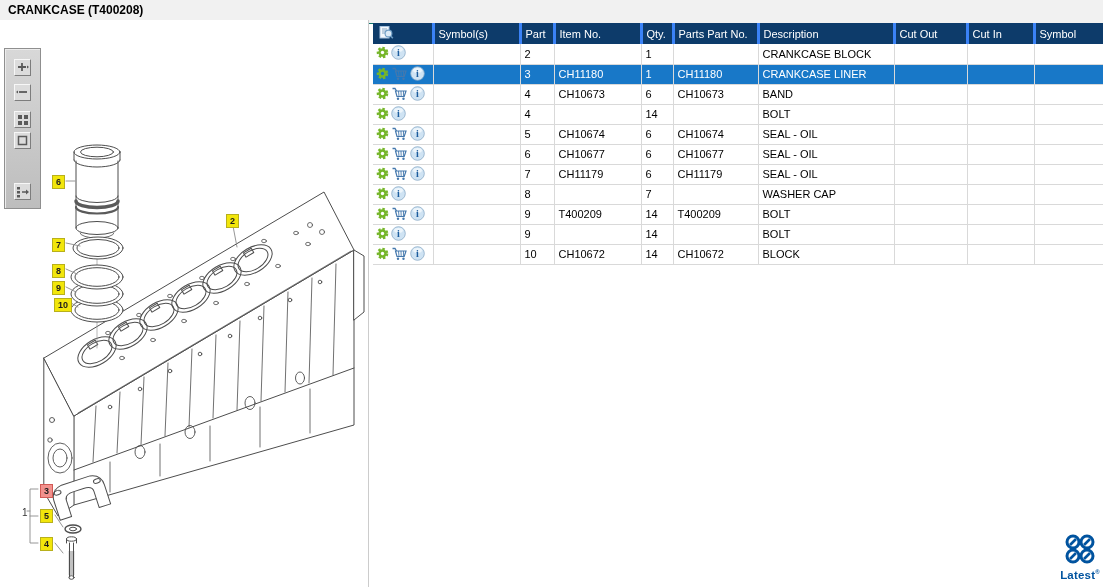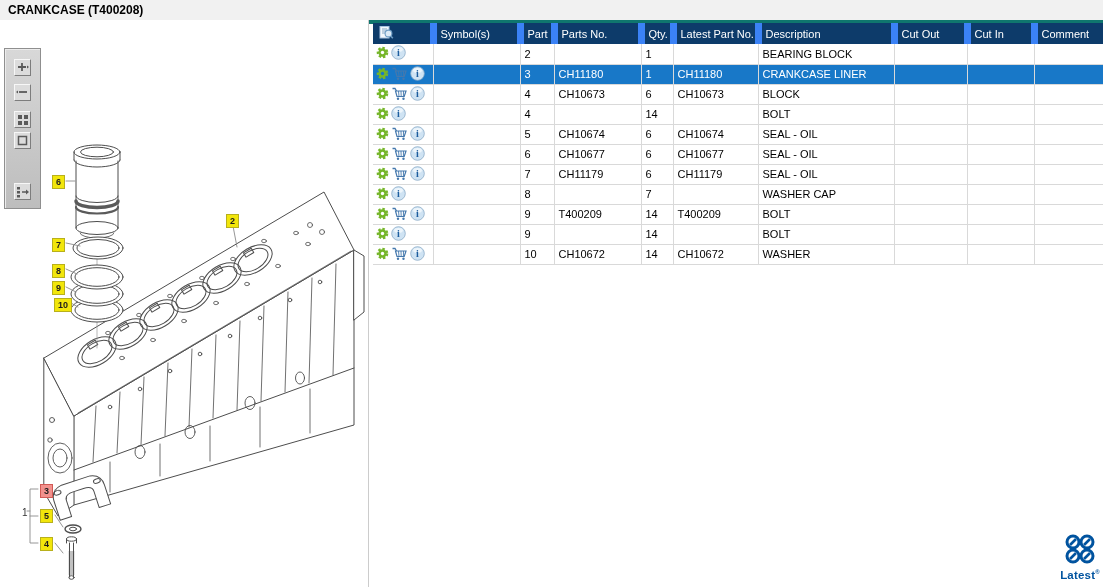--- a/index.html
+++ b/index.html
@@ -1,20 +1,20 @@
 <!DOCTYPE html>
 <html><head>
 <meta charset="utf-8">
 <style>
   * { margin:0; padding:0; box-sizing:border-box; }
   html,body { width:1103px; height:587px; background:#fff; overflow:hidden;
               font-family:"Liberation Sans", sans-serif; }
 
   .title-bar { position:absolute; left:0; top:0; width:1103px; height:24px;
-               background:#f1f1f1; border-bottom:4px solid #0f766e; }
+               background:#f1f1f1; border-bottom:1px solid #0f766e; }
   .title-bar span { position:absolute; left:8px; top:3px; font-size:12px; font-weight:bold; color:#000; }
 
   .pane-separator { position:absolute; left:368px; top:20px; width:1px; height:567px; background:#cccccc; }
 
   
   .dtoolbar { position:absolute; left:4px; top:28px; width:37px; height:161px;
               background:linear-gradient(to bottom,#d8d8d8,#bdbdbd);
               border:1px solid #8f8f8f; box-shadow:inset 1px 1px 0 #ececec;
               display:flex; flex-direction:column; align-items:center; }
   .tbtn { width:17px; height:17px; background:#dcdcdc; cursor:pointer;
@@ -30,21 +30,21 @@
   .callout { position:absolute; font-size:9px; font-weight:bold; line-height:1;
              padding:2px 3px 1px 3px; color:#1d1d1d; border:1px solid transparent; cursor:pointer; }
   .callout.yellow { background:#f2e60b; border-color:#b8b01c; }
   .callout.red    { background:#f2918d; border-color:#d25a55; }
   .callout.plain  { background:transparent; border-color:transparent; font-weight:normal; color:#333; font-size:10px; }
 
   
   .table-wrap { position:absolute; left:373px; top:23px; width:730px; }
   table { border-collapse:collapse; table-layout:fixed; width:730px; }
   th { background:#0d3b6a; color:#fff; font-size:11px; font-weight:normal; text-align:left;
-       height:21px; padding:0 4px; border-right:7px solid #3b82f6; white-space:nowrap; overflow:hidden; }
+       height:21px; padding:0 4px; border-right:3px solid #3b82f6; white-space:nowrap; overflow:hidden; }
   th:last-child { border-right:none; }
   td { font-size:11px; color:#000; height:20px; padding:0 4px;
        border-right:1px solid #d9d9d9; border-bottom:1px solid #d9d9d9;
        white-space:nowrap; overflow:hidden; }
   td.icons { padding:0 0 0 3px; }
   td.icons .ic { display:inline-block; vertical-align:middle; margin-right:2px; cursor:pointer; }
   tr.selected td { background:#1878c8; color:#fff; }
   tr.selected .gear-hole { fill:#1878c8; }
 
   
@@ -295,46 +295,46 @@
     <thead>
         <tr id="head-row">
           <th><svg width="18" height="15" viewBox="0 0 18 15">
               <rect x="3" y="1.5" width="9" height="11.5" fill="#f4f8fc" stroke="#a8c4e0"></rect>
               <path d="M5,4 h5 M5,6 h5 M5,8 h3" stroke="#7e9fc0" stroke-width="0.9" fill="none"></path>
               <circle cx="11.5" cy="8.5" r="3.4" fill="#dceaf6" stroke="#6d9cc4" stroke-width="1.1"></circle>
               <path d="M13.8,11 L15.8,13.2" stroke="#6d9cc4" stroke-width="1.6"></path>
             </svg></th>
           <th>Symbol(s)</th>
           <th>Part</th>
-          <th>Parts No.</th>
+          <th>Item No.</th>
           <th>Qty.</th>
-          <th>Latest Part No.</th>
+          <th>Parts Part No.</th>
           <th>Description</th>
           <th>Cut Out</th>
           <th>Cut In</th>
-          <th>Comment</th>
+          <th>Symbol</th>
         </tr>
       </thead>
     <tbody id="body-rows">
         <tr>
           <td class="icons"><span class="ic"><svg width="13" height="13" viewBox="0 0 13 13">
                 <circle cx="6.5" cy="6.5" r="4.2" fill="#76b62a"></circle>
                 <circle cx="6.5" cy="6.5" r="4.6" fill="none" stroke="#76b62a" stroke-width="2.4" stroke-dasharray="2.4 1.8"></circle>
                 <circle class="gear-hole" cx="6.5" cy="6.5" r="1.7" fill="#ffffff"></circle>
               </svg></span><span class="ic"><svg width="15" height="15" viewBox="0 0 15 15">
                 <circle cx="7.5" cy="7.5" r="6.8" fill="#cfe3f3" stroke="#8aabc8" stroke-width="0.8"></circle>
                 <ellipse cx="7.5" cy="4.4" rx="4.4" ry="2.4" fill="#edf5fb"></ellipse>
                 <text x="7.5" y="11" font-family="Liberation Serif, serif" font-size="10" font-weight="bold" fill="#1d5d9e" text-anchor="middle">i</text>
               </svg></span></td>
           <td></td>
           <td>2</td>
           <td></td>
           <td>1</td>
           <td></td>
-          <td>BEARING BLOCK</td>
+          <td>CRANKCASE BLOCK</td>
           <td></td>
           <td></td>
           <td></td>
         </tr>
         <tr class="selected">
           <td class="icons"><span class="ic"><svg width="13" height="13" viewBox="0 0 13 13">
                 <circle cx="6.5" cy="6.5" r="4.2" fill="#76b62a"></circle>
                 <circle cx="6.5" cy="6.5" r="4.6" fill="none" stroke="#76b62a" stroke-width="2.4" stroke-dasharray="2.4 1.8"></circle>
                 <circle class="gear-hole" cx="6.5" cy="6.5" r="1.7" fill="#ffffff"></circle>
               </svg></span><span class="ic"><svg width="17" height="15" viewBox="0 0 17 15" fill="none">
@@ -372,21 +372,21 @@
               </svg></span><span class="ic"><svg width="15" height="15" viewBox="0 0 15 15">
                 <circle cx="7.5" cy="7.5" r="6.8" fill="#cfe3f3" stroke="#8aabc8" stroke-width="0.8"></circle>
                 <ellipse cx="7.5" cy="4.4" rx="4.4" ry="2.4" fill="#edf5fb"></ellipse>
                 <text x="7.5" y="11" font-family="Liberation Serif, serif" font-size="10" font-weight="bold" fill="#1d5d9e" text-anchor="middle">i</text>
               </svg></span></td>
           <td></td>
           <td>4</td>
           <td>CH10673</td>
           <td>6</td>
           <td>CH10673</td>
-          <td>BLOCK</td>
+          <td>BAND</td>
           <td></td>
           <td></td>
           <td></td>
         </tr>
         <tr>
           <td class="icons"><span class="ic"><svg width="13" height="13" viewBox="0 0 13 13">
                 <circle cx="6.5" cy="6.5" r="4.2" fill="#76b62a"></circle>
                 <circle cx="6.5" cy="6.5" r="4.6" fill="none" stroke="#76b62a" stroke-width="2.4" stroke-dasharray="2.4 1.8"></circle>
                 <circle class="gear-hole" cx="6.5" cy="6.5" r="1.7" fill="#ffffff"></circle>
               </svg></span><span class="ic"><svg width="15" height="15" viewBox="0 0 15 15">
@@ -562,21 +562,21 @@
               </svg></span><span class="ic"><svg width="15" height="15" viewBox="0 0 15 15">
                 <circle cx="7.5" cy="7.5" r="6.8" fill="#cfe3f3" stroke="#8aabc8" stroke-width="0.8"></circle>
                 <ellipse cx="7.5" cy="4.4" rx="4.4" ry="2.4" fill="#edf5fb"></ellipse>
                 <text x="7.5" y="11" font-family="Liberation Serif, serif" font-size="10" font-weight="bold" fill="#1d5d9e" text-anchor="middle">i</text>
               </svg></span></td>
           <td></td>
           <td>10</td>
           <td>CH10672</td>
           <td>14</td>
           <td>CH10672</td>
-          <td>WASHER</td>
+          <td>BLOCK</td>
           <td></td>
           <td></td>
           <td></td>
         </tr>
       </tbody>
   </table>
 </div>
 
 <div class="logo">
   <svg width="34" height="30" viewBox="0 0 34 30">

